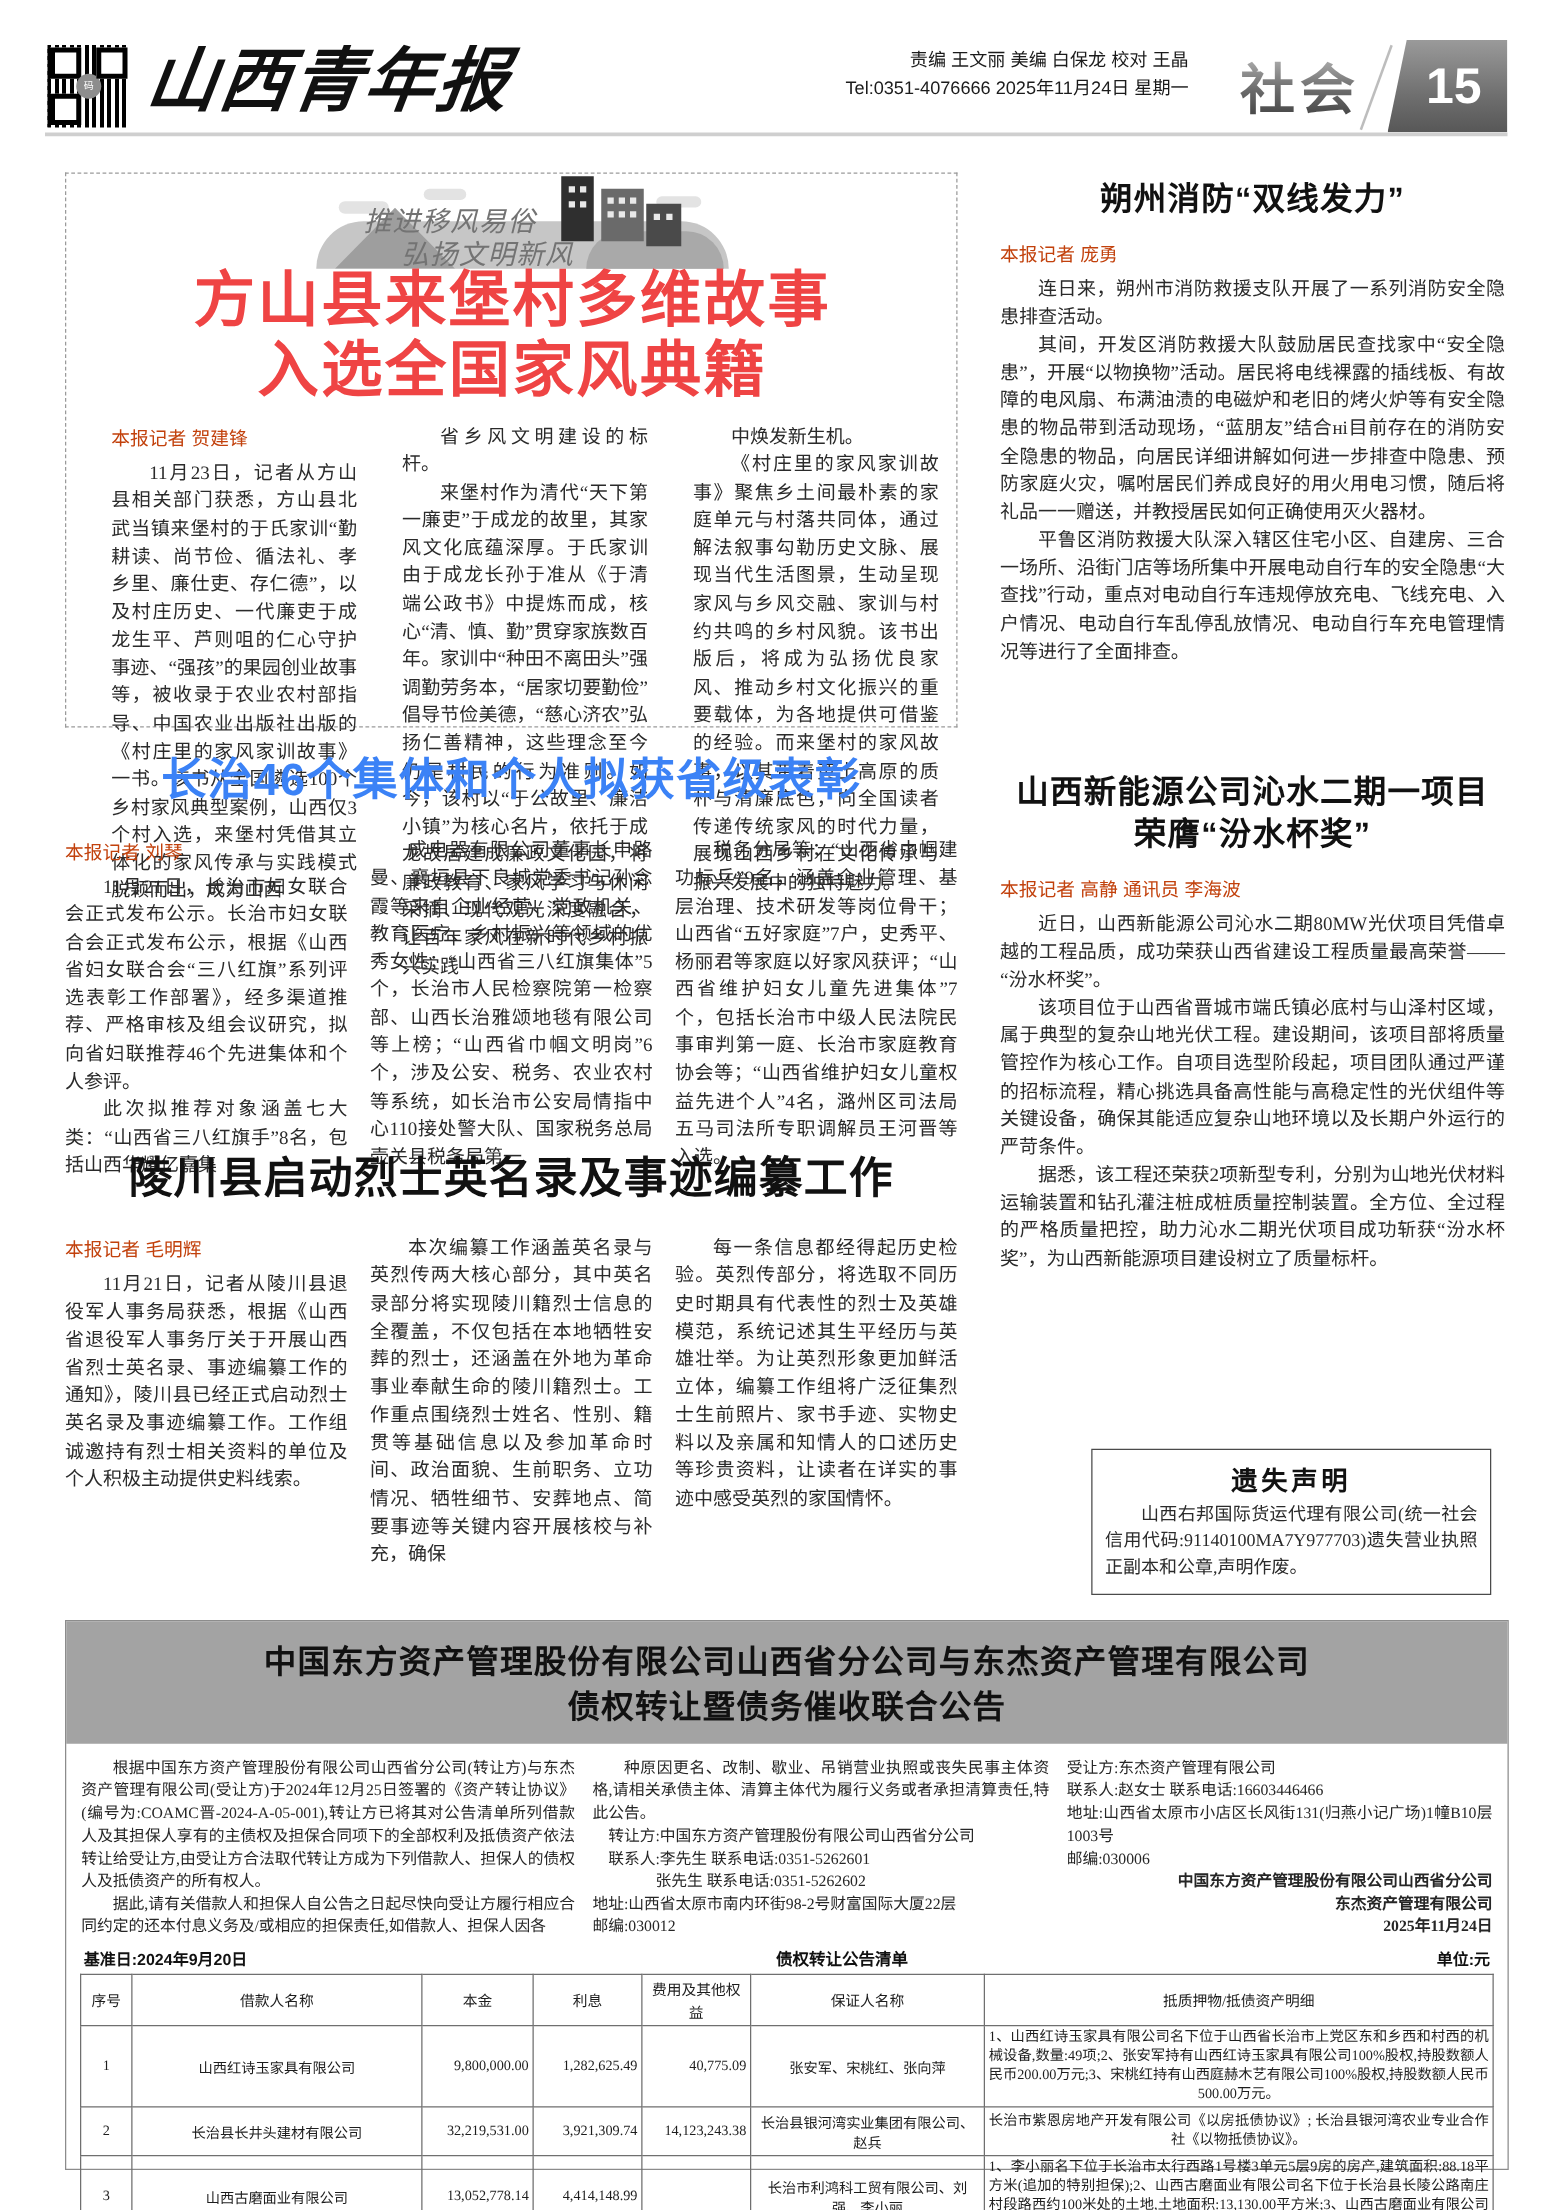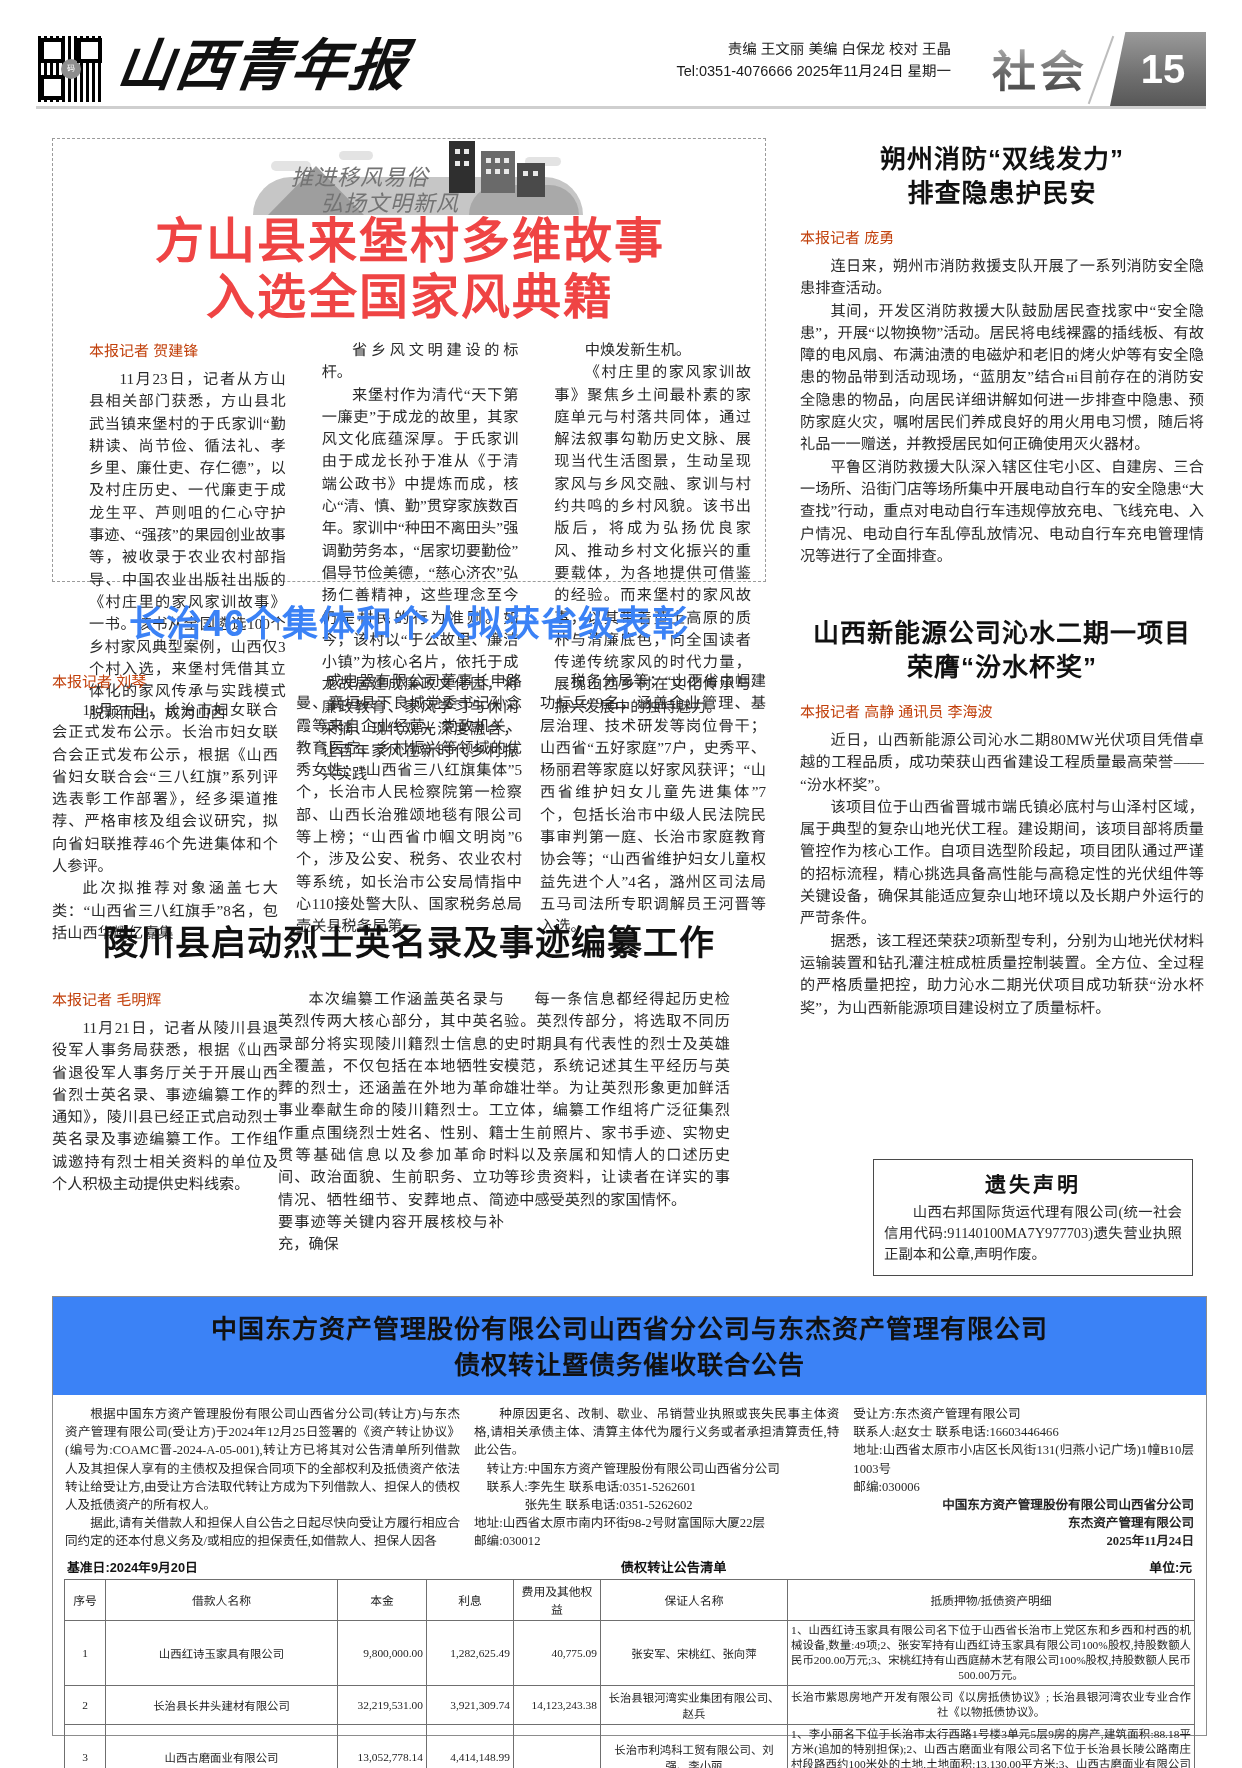--- a/index.html
+++ b/index.html
@@ -103,34 +103,34 @@
   
   .art-ny{position:absolute;left:800px;top:616px;width:404px;}
   .art-ny .byline{margin-top:16px;}
 
   
   .art-lc{position:absolute;left:52px;top:920px;width:714px;}
   .h1c{font-family:"Liberation Sans",sans-serif;font-weight:700;font-size:35px;
        line-height:46px;text-align:center;letter-spacing:1px;color:#111;}
   .sub-lc{font-family:"Liberation Sans",sans-serif;font-weight:700;font-size:19px;
        text-align:center;margin-top:6px;color:#171717;}
-  .art-lc-cols{margin-top:22px;display:flex;}
+  .art-lc-cols{margin-top:22px;display:flex;gap:18px;}
   .art-lc-cols .col{width:226px;}
 
   
   .lost{position:absolute;left:873px;top:1159px;width:320px;
       border:1px solid #4a4a4a;box-sizing:border-box;padding:8px 10px 10px;}
   .lost-title{font-family:"Liberation Sans",sans-serif;font-weight:700;font-size:21px;
       text-align:center;letter-spacing:3px;margin-bottom:4px;color:#111;}
   .lost-body{font-size:14.4px;line-height:21px;text-align:justify;text-indent:2em;color:#2a2a2a;}
 
   
   .notice{position:absolute;left:52px;top:1296px;width:1155px;height:440px;
      border:1px solid #8c8c8c;box-sizing:border-box;background:#fff;}
-  .notice-head{background:#3b82f6;padding:14px 0 12px;}
+  .notice-head{background:#a3a3a3;padding:14px 0 12px;}
   .notice-title{font-family:"Liberation Sans",sans-serif;font-weight:700;
      font-size:26px;line-height:36px;text-align:center;letter-spacing:1px;color:#111;}
   .notice-cols{display:flex;gap:14px;padding:10px 12px 4px;}
   .ncol{font-size:12.6px;line-height:18.2px;text-align:justify;color:#262626;
         font-family:"Liberation Serif",serif;}
   .ncol p{margin:0;text-indent:2em;}
   .ncol p.noind{text-indent:0;}
   .ncol p.ind1{text-indent:1em;}
   .ncol p.right{text-align:right;text-indent:0;font-weight:700;}
   .ncol.c1{width:400px;}
@@ -232,21 +232,20 @@
             <p>中焕发新生机。</p>
             <p>《村庄里的家风家训故事》聚焦乡土间最朴素的家庭单元与村落共同体，通过解法叙事勾勒历史文脉、展现当代生活图景，生动呈现家风与乡风交融、家训与村约共鸣的乡村风貌。该书出版后，将成为弘扬优良家风、推动乡村文化振兴的重要载体，为各地提供可借鉴的经验。而来堡村的家风故事，以其带着黄土高原的质朴与清廉底色，向全国读者传递传统家风的时代力量，展现山西乡村在文化传承与振兴发展中的独特魅力。</p>
           </div>
       </div>
     </div>
   </div>
 
   <div class="art-fire">
     <div class="h2">
       <div>朔州消防“双线发力”</div>
-      <div>排查隐患护民安</div>
     </div>
     <div class="byline">本报记者 庞勇</div>
     <div class="body">
         <p>连日来，朔州市消防救援支队开展了一系列消防安全隐患排查活动。</p>
         <p>其间，开发区消防救援大队鼓励居民查找家中“安全隐患”，开展“以物换物”活动。居民将电线裸露的插线板、有故障的电风扇、布满油渍的电磁炉和老旧的烤火炉等有安全隐患的物品带到活动现场，“蓝朋友”结合ні目前存在的消防安全隐患的物品，向居民详细讲解如何进一步排查中隐患、预防家庭火灾，嘱咐居民们养成良好的用火用电习惯，随后将礼品一一赠送，并教授居民如何正确使用灭火器材。</p>
         <p>平鲁区消防救援大队深入辖区住宅小区、自建房、三合一场所、沿街门店等场所集中开展电动自行车的安全隐患“大查找”行动，重点对电动自行车违规停放充电、飞线充电、入户情况、电动自行车乱停乱放情况、电动自行车充电管理情况等进行了全面排查。</p>
       </div>
   </div>
 
   <div class="art-cz">

